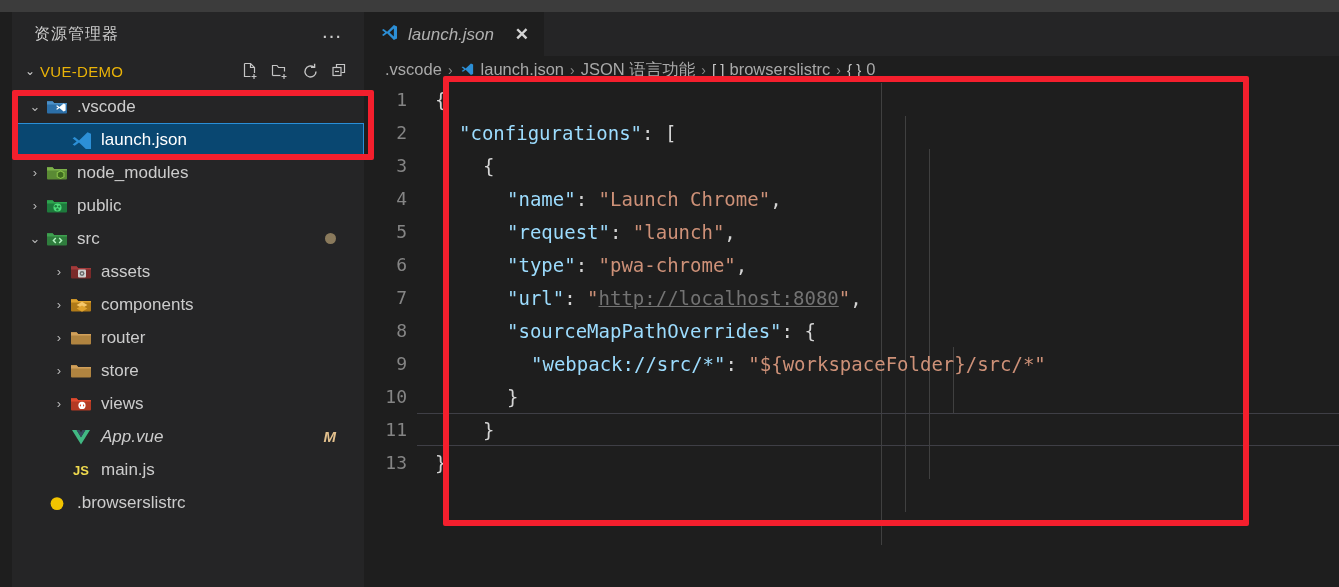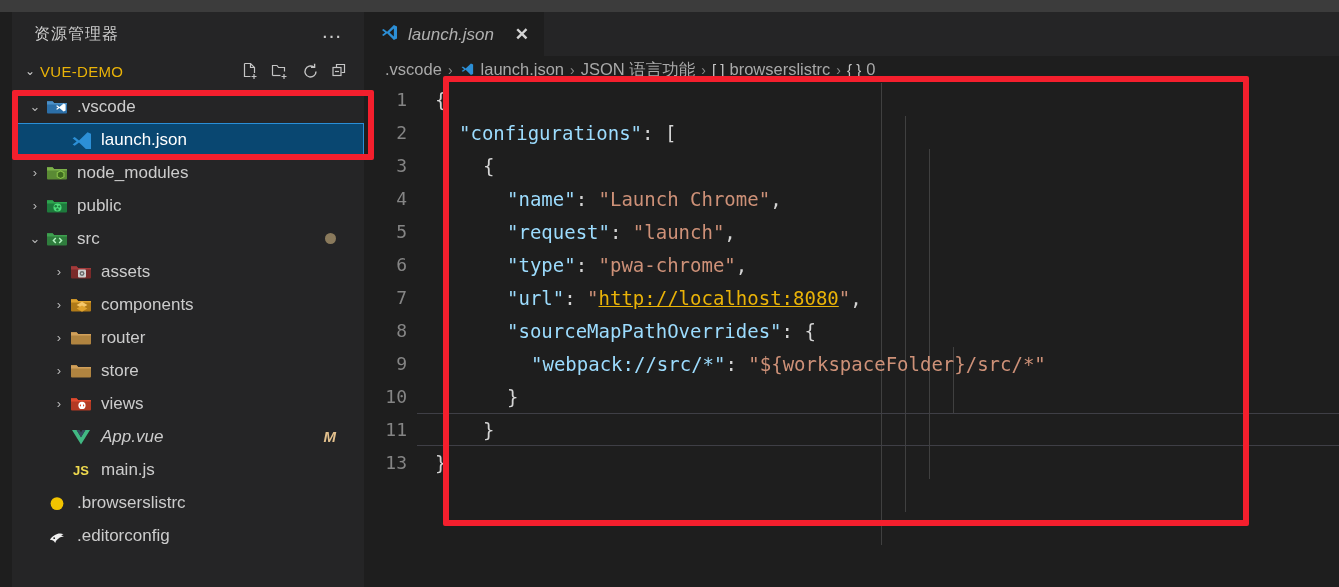--- a/index.html
+++ b/index.html
@@ -92,21 +92,21 @@
   }
   .lnum {
     width: 47px; text-align: right; color: #858585; font-size: 18px;
     flex: 0 0 47px; padding-right: 4px;
   }
   .ctext { position: relative; padding-left: 24px; white-space: pre; }
   .tok-key { color: #9cdcfe; }
   .tok-str { color: #ce9178; }
   .tok-pun { color: #d4d4d4; }
   .tok-br { color: #d4d4d4; }
-  .tok-link { color: #eab308; text-decoration: underline; }
+  .tok-link { color: #737373; text-decoration: underline; }
 
   .guide { position: absolute; top: 0; bottom: 0; width: 1px; background: #404040; }
 
   
   .anno {
     position: absolute; border: 6px solid #f41f2d; pointer-events: none; border-radius: 2px;
   }
   .anno-sidebar { left: 12px; top: 90px; width: 362px; height: 70px; }
   .anno-editor { left: 443px; top: 76px; width: 806px; height: 450px; }
 </style>
@@ -299,30 +299,20 @@
           <span class="twisty empty">·</span>
           <span class="ficon">
             <svg width="22" height="19" viewBox="0 0 22 19">
               <circle cx="11" cy="10.6" r="6.4" fill="#f2c400"></circle>
               <path d="M7.2 7.2a5.4 5.4 0 0 0 5.6 8.6A5.4 5.4 0 0 1 7.2 7.2z" fill="#111111"></path>
               <path d="M11 4.6a6 6 0 0 1 6 6 6 6 0 0 1-6 6 4.6 4.6 0 0 0 0-12z" fill="#111111"></path>
               <circle cx="14.6" cy="7.6" r="1.1" fill="#f2c400"></circle>
             </svg>
           </span>
           <span class="label">.browserslistrc</span>
-        </div>
-        <div class="row" style="padding-left: 14px;">
-          <span class="twisty empty">·</span>
-          <span class="ficon">
-            <svg width="22" height="19" viewBox="0 0 22 19">
-              <path d="M4 13.5c1.6-2.6 4-4.6 7.2-5.6 2.2-.7 4.4-.6 6.3.3-.8.2-1.6.6-2.3 1.2 1 .1 2 .5 2.8 1.2-2 .1-3.8.7-5.4 1.8-1.8 1.2-3 2.8-3.4 4.5-.6-1-1.3-1.8-2.2-2.3-1-.5-2-.8-3-.8z" fill="#f0f0f0"></path>
-              <circle cx="8.2" cy="12.2" r="0.9" fill="#2a2a2a"></circle>
-            </svg>
-          </span>
-          <span class="label">.editorconfig</span>
         </div>
       </div>
   </div>
 
   <div class="editor-area">
 
     <div class="tabbar">
       <div class="tab">
         <span>
           <svg width="19" height="19" viewBox="0 0 24 24">

